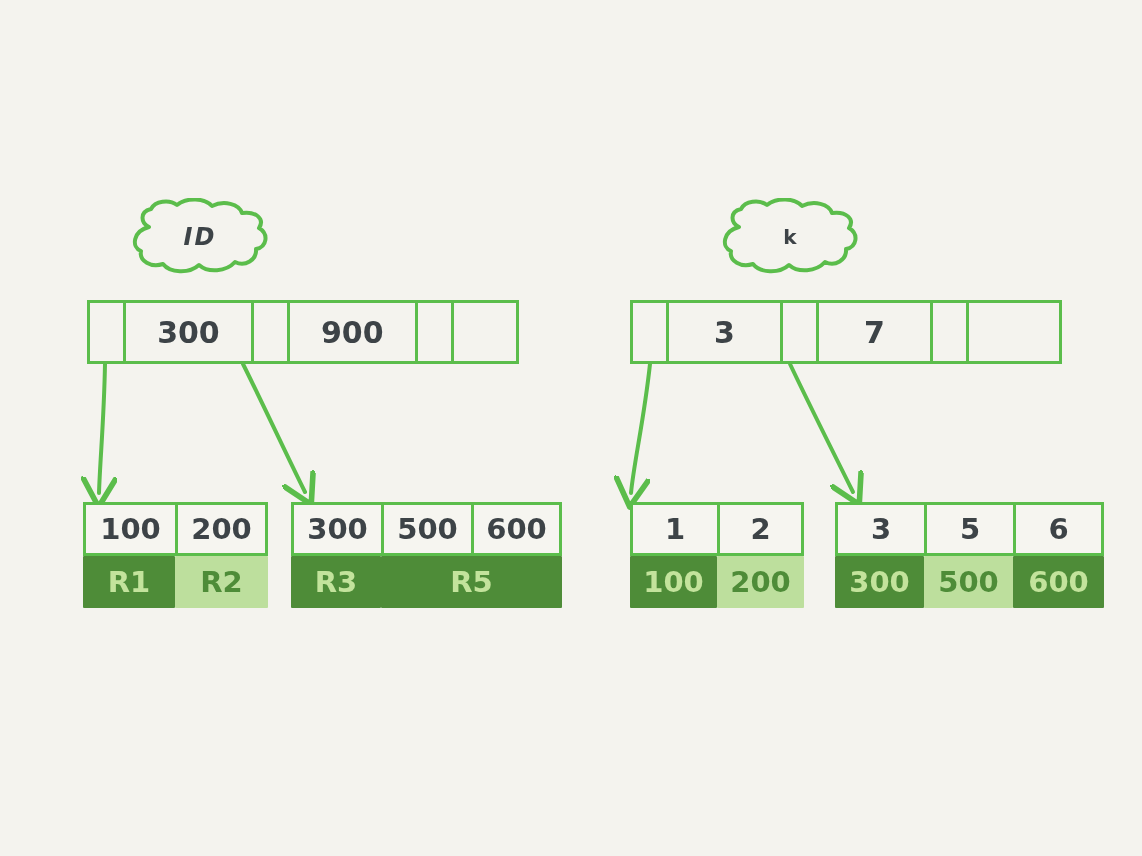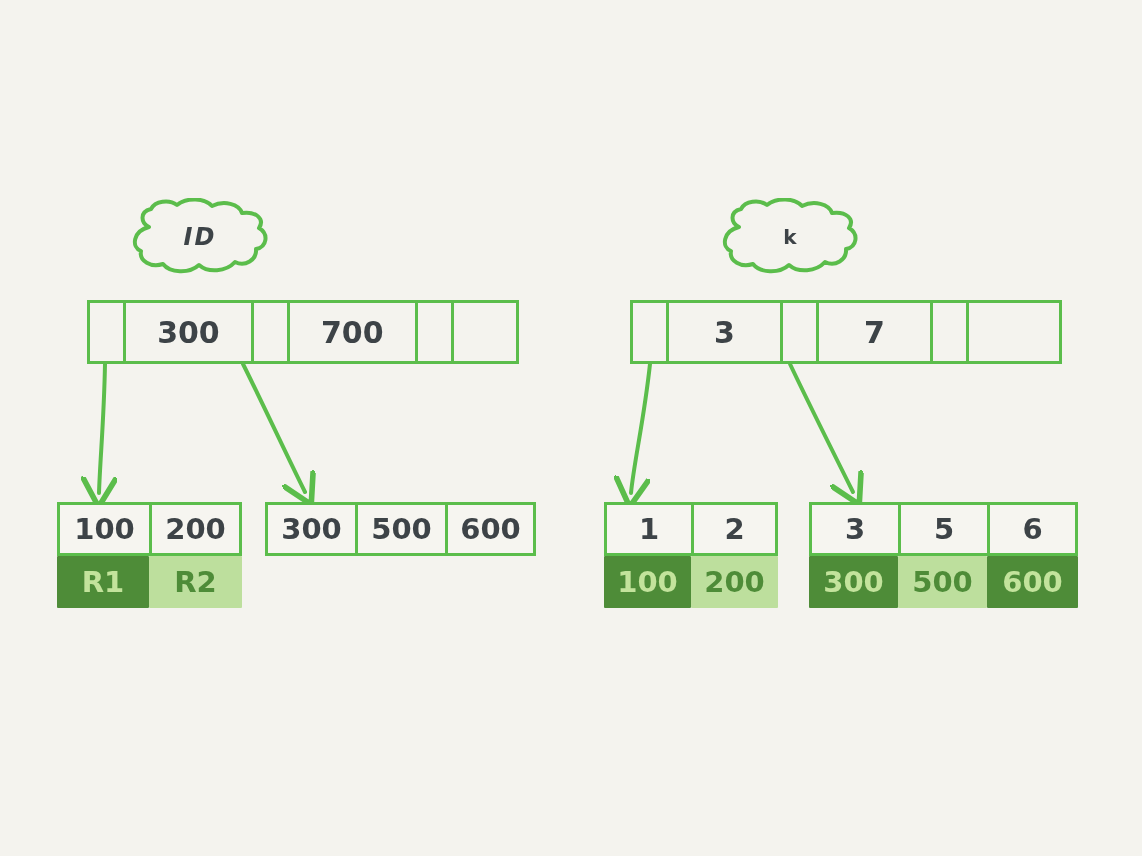--- a/index.html
+++ b/index.html
@@ -80,20 +80,21 @@
     height: 100%;
   }
   .inode .cell:last-child { border-right: none; }
   .inode .cell.ptr { flex: 0 0 36px; }
   .inode .cell.key { flex: 1 1 auto; }
   .inode .cell.tail { flex: 1 1 auto; }
 
   
   .leaf {
     position: absolute;
+    margin-left: 26px;
   }
   .leaf-keys {
     display: flex;
     height: 54px;
     box-sizing: border-box;
     border: 3px solid #5bbd4b;
     background: #f6f5f0;
   }
   .leaf-keys .kcell {
     box-sizing: border-box;
@@ -167,21 +168,21 @@
                C26,70 14,63 16,53
                C6,49 8,33 24,29 Z" fill="none" stroke="#5bbd4b" stroke-width="4" stroke-linejoin="round" stroke-linecap="round"></path>
     </svg>
     <div class="cloud-label">ID</div>
   </div>
 
   <div class="inode" style="left:87px; top:300px; width:432px;">
     <div class="cell ptr"></div>
     <div class="cell key">300</div>
     <div class="cell ptr"></div>
-    <div class="cell key">700</div>
+    <div class="cell key">900</div>
     <div class="cell ptr"></div>
     <div class="cell tail"></div>
   </div>
 
   <div class="leaf" style="left:57px; top:502px; width:185px;">
     <div class="leaf-keys">
       <div class="kcell" style="flex:0 0 92px;">100</div>
       <div class="kcell" style="flex:1 1 auto;">200</div>
     </div>
     <div class="leaf-vals">
@@ -190,20 +191,22 @@
     </div>
   </div>
 
   <div class="leaf" style="left:265px; top:502px; width:271px;">
     <div class="leaf-keys">
       <div class="kcell" style="flex:0 0 90px;">300</div>
       <div class="kcell" style="flex:0 0 90px;">500</div>
       <div class="kcell" style="flex:1 1 auto;">600</div>
     </div>
     <div class="leaf-vals">
+      <div class="vcell dark" style="flex:0 0 90px;">R3</div>
+      <div class="vcell dark" style="flex:1 1 auto;">R5</div>
     </div>
   </div>
 
   <div class="cloud" style="left:715px; top:198px;">
     <svg viewBox="0 0 150 78">
       <path d="M24,29
                C16,25 14,14 26,11
                C30,3 44,1 52,7
                C62,-1 80,0 87,8
                C99,2 114,6 117,15

